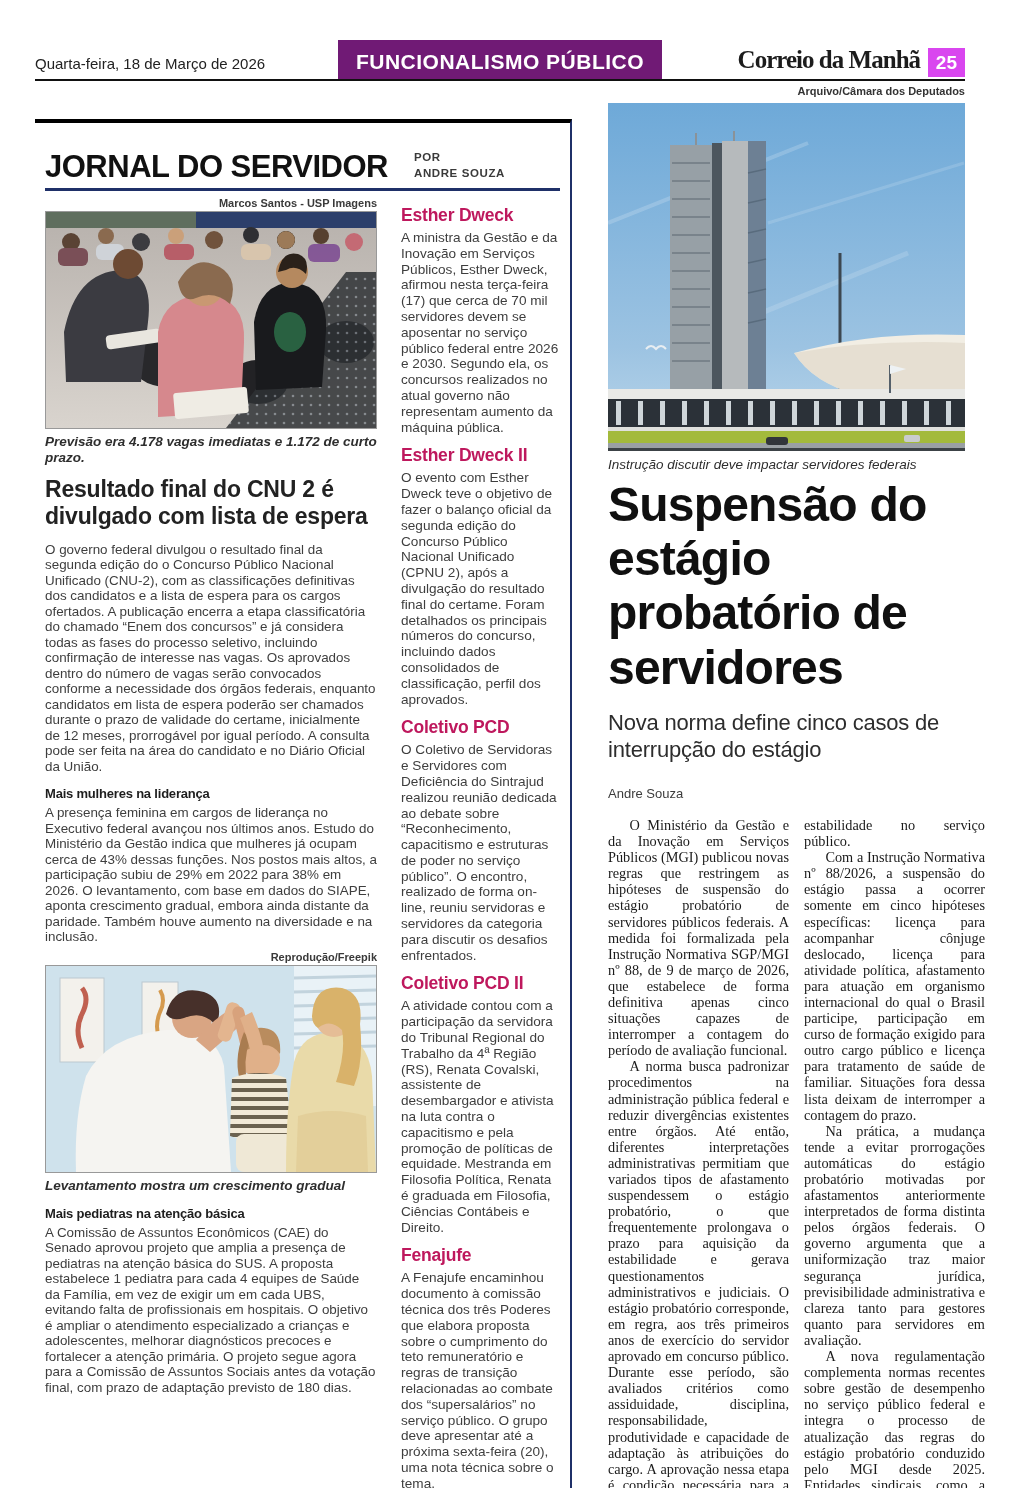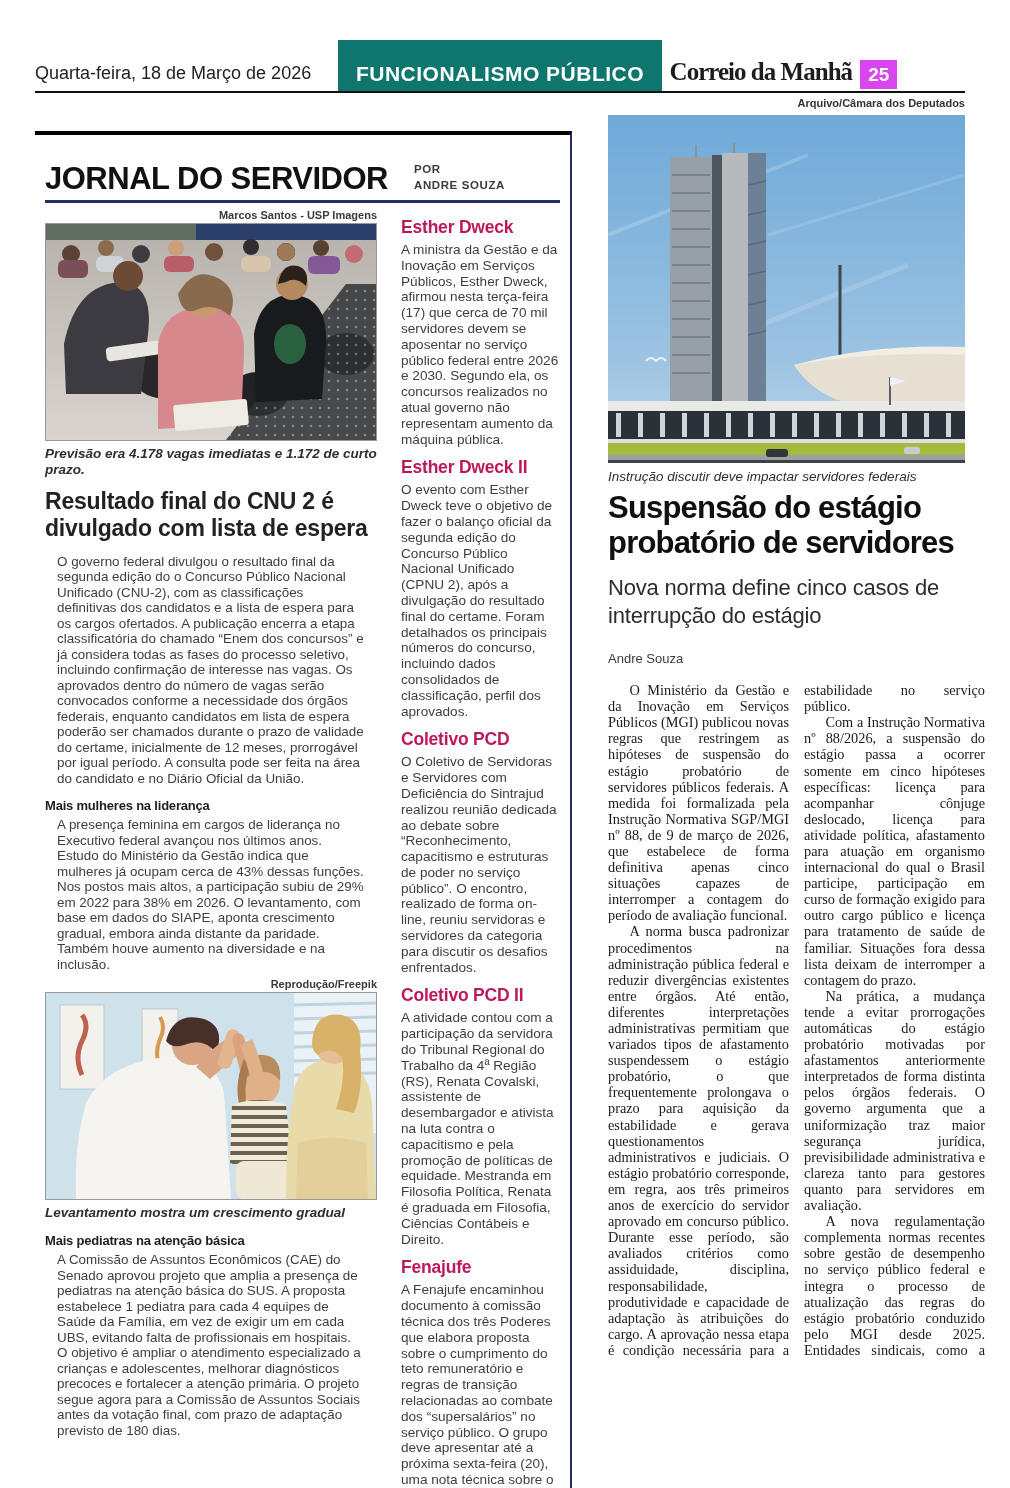--- a/index.html
+++ b/index.html
@@ -9,24 +9,24 @@
     margin:0 auto;
     background:#ffffff;
     font-family:"Liberation Sans","DejaVu Sans",sans-serif;
     color:#1c1c1c;
     box-sizing:border-box;
     padding:40px 45px 0 35px;
     overflow:hidden;
   }
   
   .hdr{display:flex;align-items:flex-end;border-bottom:2px solid #111;padding-bottom:4px;}
-  .hdr-date{flex:1;font-size:18px;color:#222;padding-bottom:3px;}
-  .hdr-banner{background:#0f766e;color:#fff;font-weight:800;font-size:21px;letter-spacing:.5px;
-    padding:22px 18px 5px;margin-bottom:-4px;white-space:nowrap;}
-  .hdr-right{flex:1;display:flex;align-items:flex-end;gap:8px;}
+  .hdr-date{flex:1;font-size:15px;color:#222;padding-bottom:3px;}
+  .hdr-banner{background:#701a75;color:#fff;font-weight:800;font-size:21px;letter-spacing:.5px;
+    padding:10px 18px 5px;margin-bottom:-4px;white-space:nowrap;}
+  .hdr-right{flex:1;display:flex;justify-content:flex-end;align-items:flex-end;gap:8px;}
   .masthead{font-family:"Liberation Serif","DejaVu Serif",serif;font-weight:700;font-size:26px;
     letter-spacing:-1px;transform:scaleX(.96);transform-origin:right bottom;white-space:nowrap;}
   .pagenum{background:#d946ef;color:#fff;font-weight:700;font-size:19px;padding:4px 8px 3px;margin-bottom:-2px;}
   .credit{font-size:11px;font-weight:700;color:#333;text-align:right;}
   .top-credit{margin:4px 0 2px;}
   
   .main{display:flex;gap:36px;margin-top:6px;}
   
   .jbox{
     width:537px;flex:none;margin-top:16px;height:1465px;overflow:hidden;
@@ -38,27 +38,27 @@
   .jby{font-size:11.5px;font-weight:600;letter-spacing:.6px;color:#3a3a3a;line-height:1.35;padding-top:3px;}
   .jcols{display:flex;gap:24px;padding-top:4px;}
   .jleft{width:332px;flex:none;}
   .jright{flex:1;min-width:0;}
   .photo-credit{font-size:11px;font-weight:700;color:#3a3a3a;text-align:right;margin:2px 0 2px;}
   .photo-frame{border:1px solid #999;line-height:0;}
   .photo-frame svg{display:block;}
   .caption{font-size:13.5px;font-style:italic;font-weight:600;color:#2e2e2e;margin:5px 0 10px;line-height:1.2;}
   .lead-hl{font-size:23px;font-weight:600;color:#222;line-height:1.16;margin:10px 0 12px;letter-spacing:-.2px;}
   .sub-hl{font-size:13px;font-weight:700;color:#1e1e1e;margin:12px 0 4px;letter-spacing:-.2px;}
-  .jbody{font-size:13.4px;line-height:15.5px;color:#3e3e3e;margin:0 12px 6px;}
+  .jbody{font-size:13.4px;line-height:15.5px;color:#3e3e3e;margin:0 0 6px;}
   .short h3{font-size:17.5px;font-weight:700;color:#be185d;margin:10px 0 4px;letter-spacing:-.2px;}
   .short p{font-size:13.6px;line-height:15.8px;color:#3e3e3e;margin:0;}
   
   .feature{width:377px;flex:none;}
   .f-caption{font-size:13.5px;font-style:italic;color:#2e2e2e;margin:6px 0 2px;font-weight:500;}
-  .f-hl{font-size:31px;font-weight:700;color:#101010;line-height:1.13;letter-spacing:-.8px;margin:6px 0 14px;}
+  .f-hl{font-size:48px;font-weight:700;color:#101010;line-height:1.13;letter-spacing:-.8px;margin:6px 0 14px;}
   .f-sub{font-size:22px;font-weight:400;color:#2d2d2d;line-height:1.25;margin:12px 0 22px;letter-spacing:-.2px;}
   .f-by{font-size:13px;color:#3c3c3c;margin:0 0 16px;}
   .f-body{
     height:676px;column-count:2;column-gap:15px;column-fill:auto;
     font-family:"Liberation Serif","DejaVu Serif",serif;
     font-size:14.3px;line-height:16.1px;color:#1a1a1a;text-align:justify;
     overflow:hidden;
   }
   .f-body p{margin:0;text-indent:1.5em;}
 </style>

